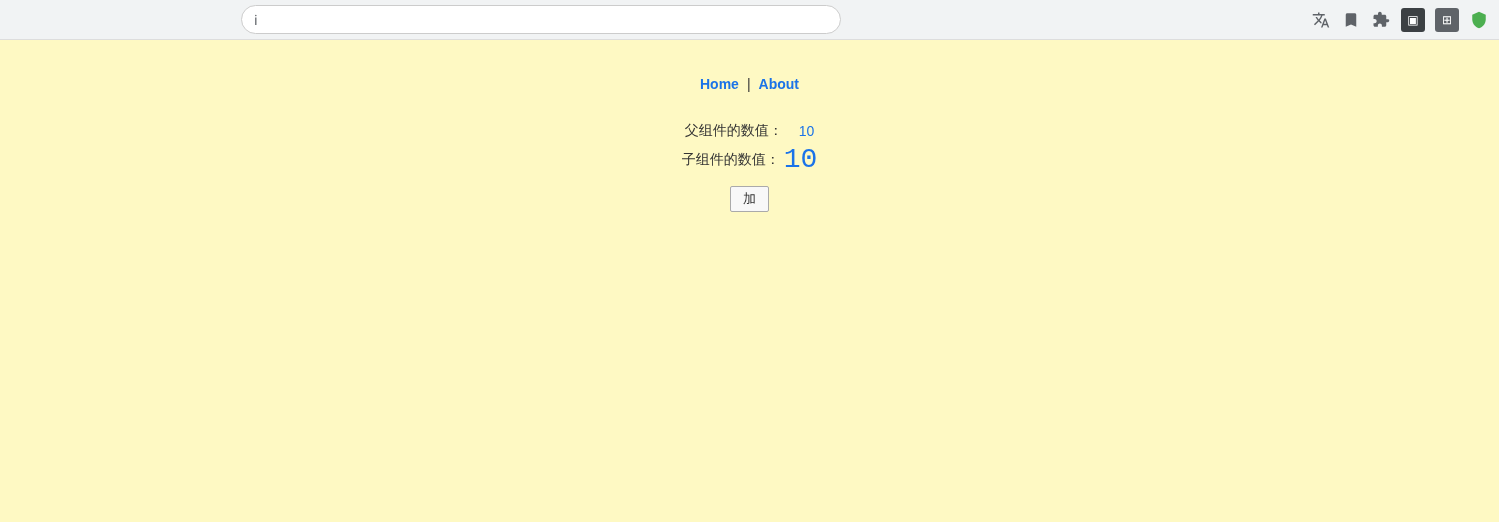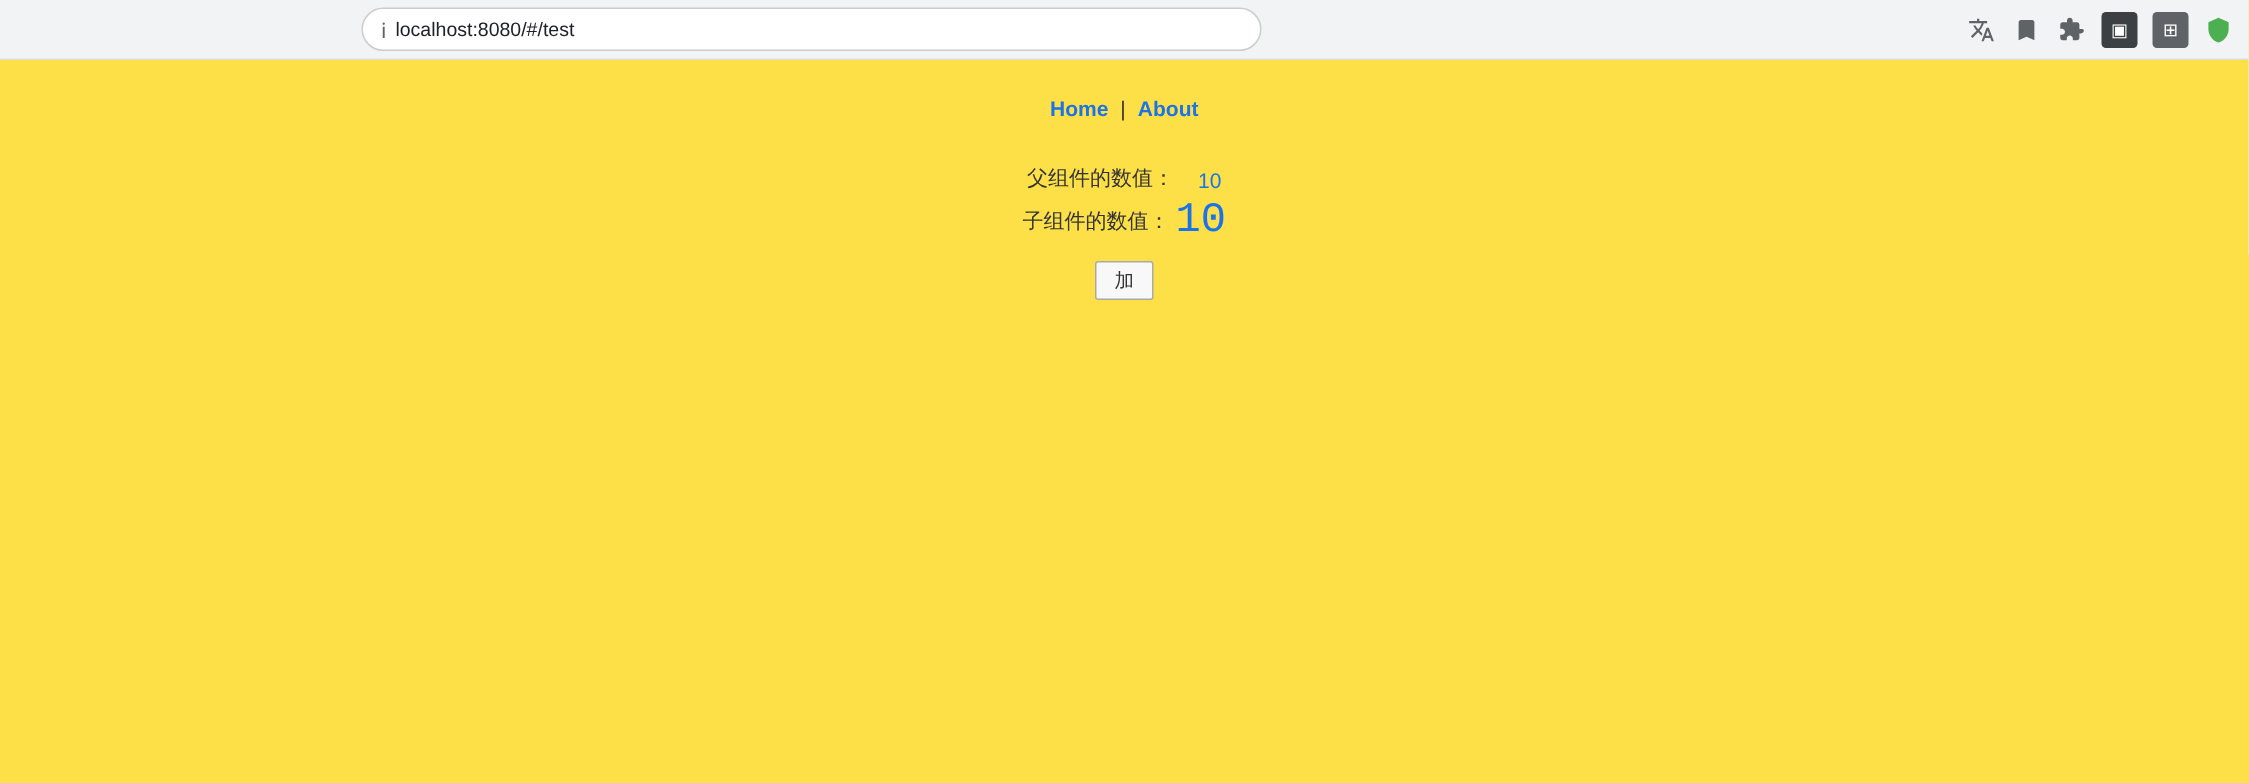--- a/index.html
+++ b/index.html
@@ -87,25 +87,25 @@
 
     .ext-icon-gray {
       background: #5f6368;
       color: #fff;
     }
 
     
     .page-content {
       width: 100%;
       min-height: 482px;
-      background: #fde047;
+      background: #fef9c3;
       display: flex;
       flex-direction: column;
       align-items: center;
-      padding-top: 24px;
+      padding-top: 36px;
     }
 
     .nav-bar {
       display: flex;
       align-items: center;
       gap: 8px;
       margin-bottom: 30px;
     }
 
     .nav-link {
@@ -123,21 +123,21 @@
 
     .content-area {
       display: flex;
       flex-direction: column;
       align-items: center;
       gap: 6px;
     }
 
     .parent-value-row {
       display: flex;
-      align-items: flex-end;
+      align-items: center;
       gap: 16px;
       font-size: 14px;
       color: #333;
     }
 
     .parent-value-label {
       color: #333;
     }
 
     .parent-value-number {
@@ -176,21 +176,20 @@
       cursor: pointer;
       font-family: Arial, sans-serif;
     }
   </style>
 </head>
 <body>
 
 <div class="browser-chrome">
   <div class="address-bar-area">
     <span class="info-icon">ℹ</span>
-    <span class="address-text">localhost:8080/#/test</span>
   </div>
   <div class="browser-actions">
     <div class="browser-action-icon">
       <svg width="18" height="18" viewBox="0 0 24 24" fill="#5f6368">
         <path d="M12.87 15.07l-2.54-2.51.03-.03c1.74-1.94 2.98-4.17 3.71-6.53H17V4h-7V2H8v2H1v1.99h11.17C11.5 7.92 10.44 9.75 9 11.35 8.07 10.32 7.3 9.19 6.69 8h-2c.73 1.63 1.73 3.17 2.98 4.56l-5.09 5.02L4 19l5-5 3.11 3.11.76-2.04zM18.5 10h-2L12 22h2l1.12-3h4.75L21 22h2l-4.5-12zm-2.62 7l1.62-4.33L19.12 17h-3.24z"></path>
       </svg>
     </div>
     <div class="browser-action-icon">
       <svg width="18" height="18" viewBox="0 0 24 24" fill="#5f6368">
         <path d="M17 3H7c-1.1 0-1.99.9-1.99 2L5 21l7-3 7 3V5c0-1.1-.9-2-2-2z"></path>

